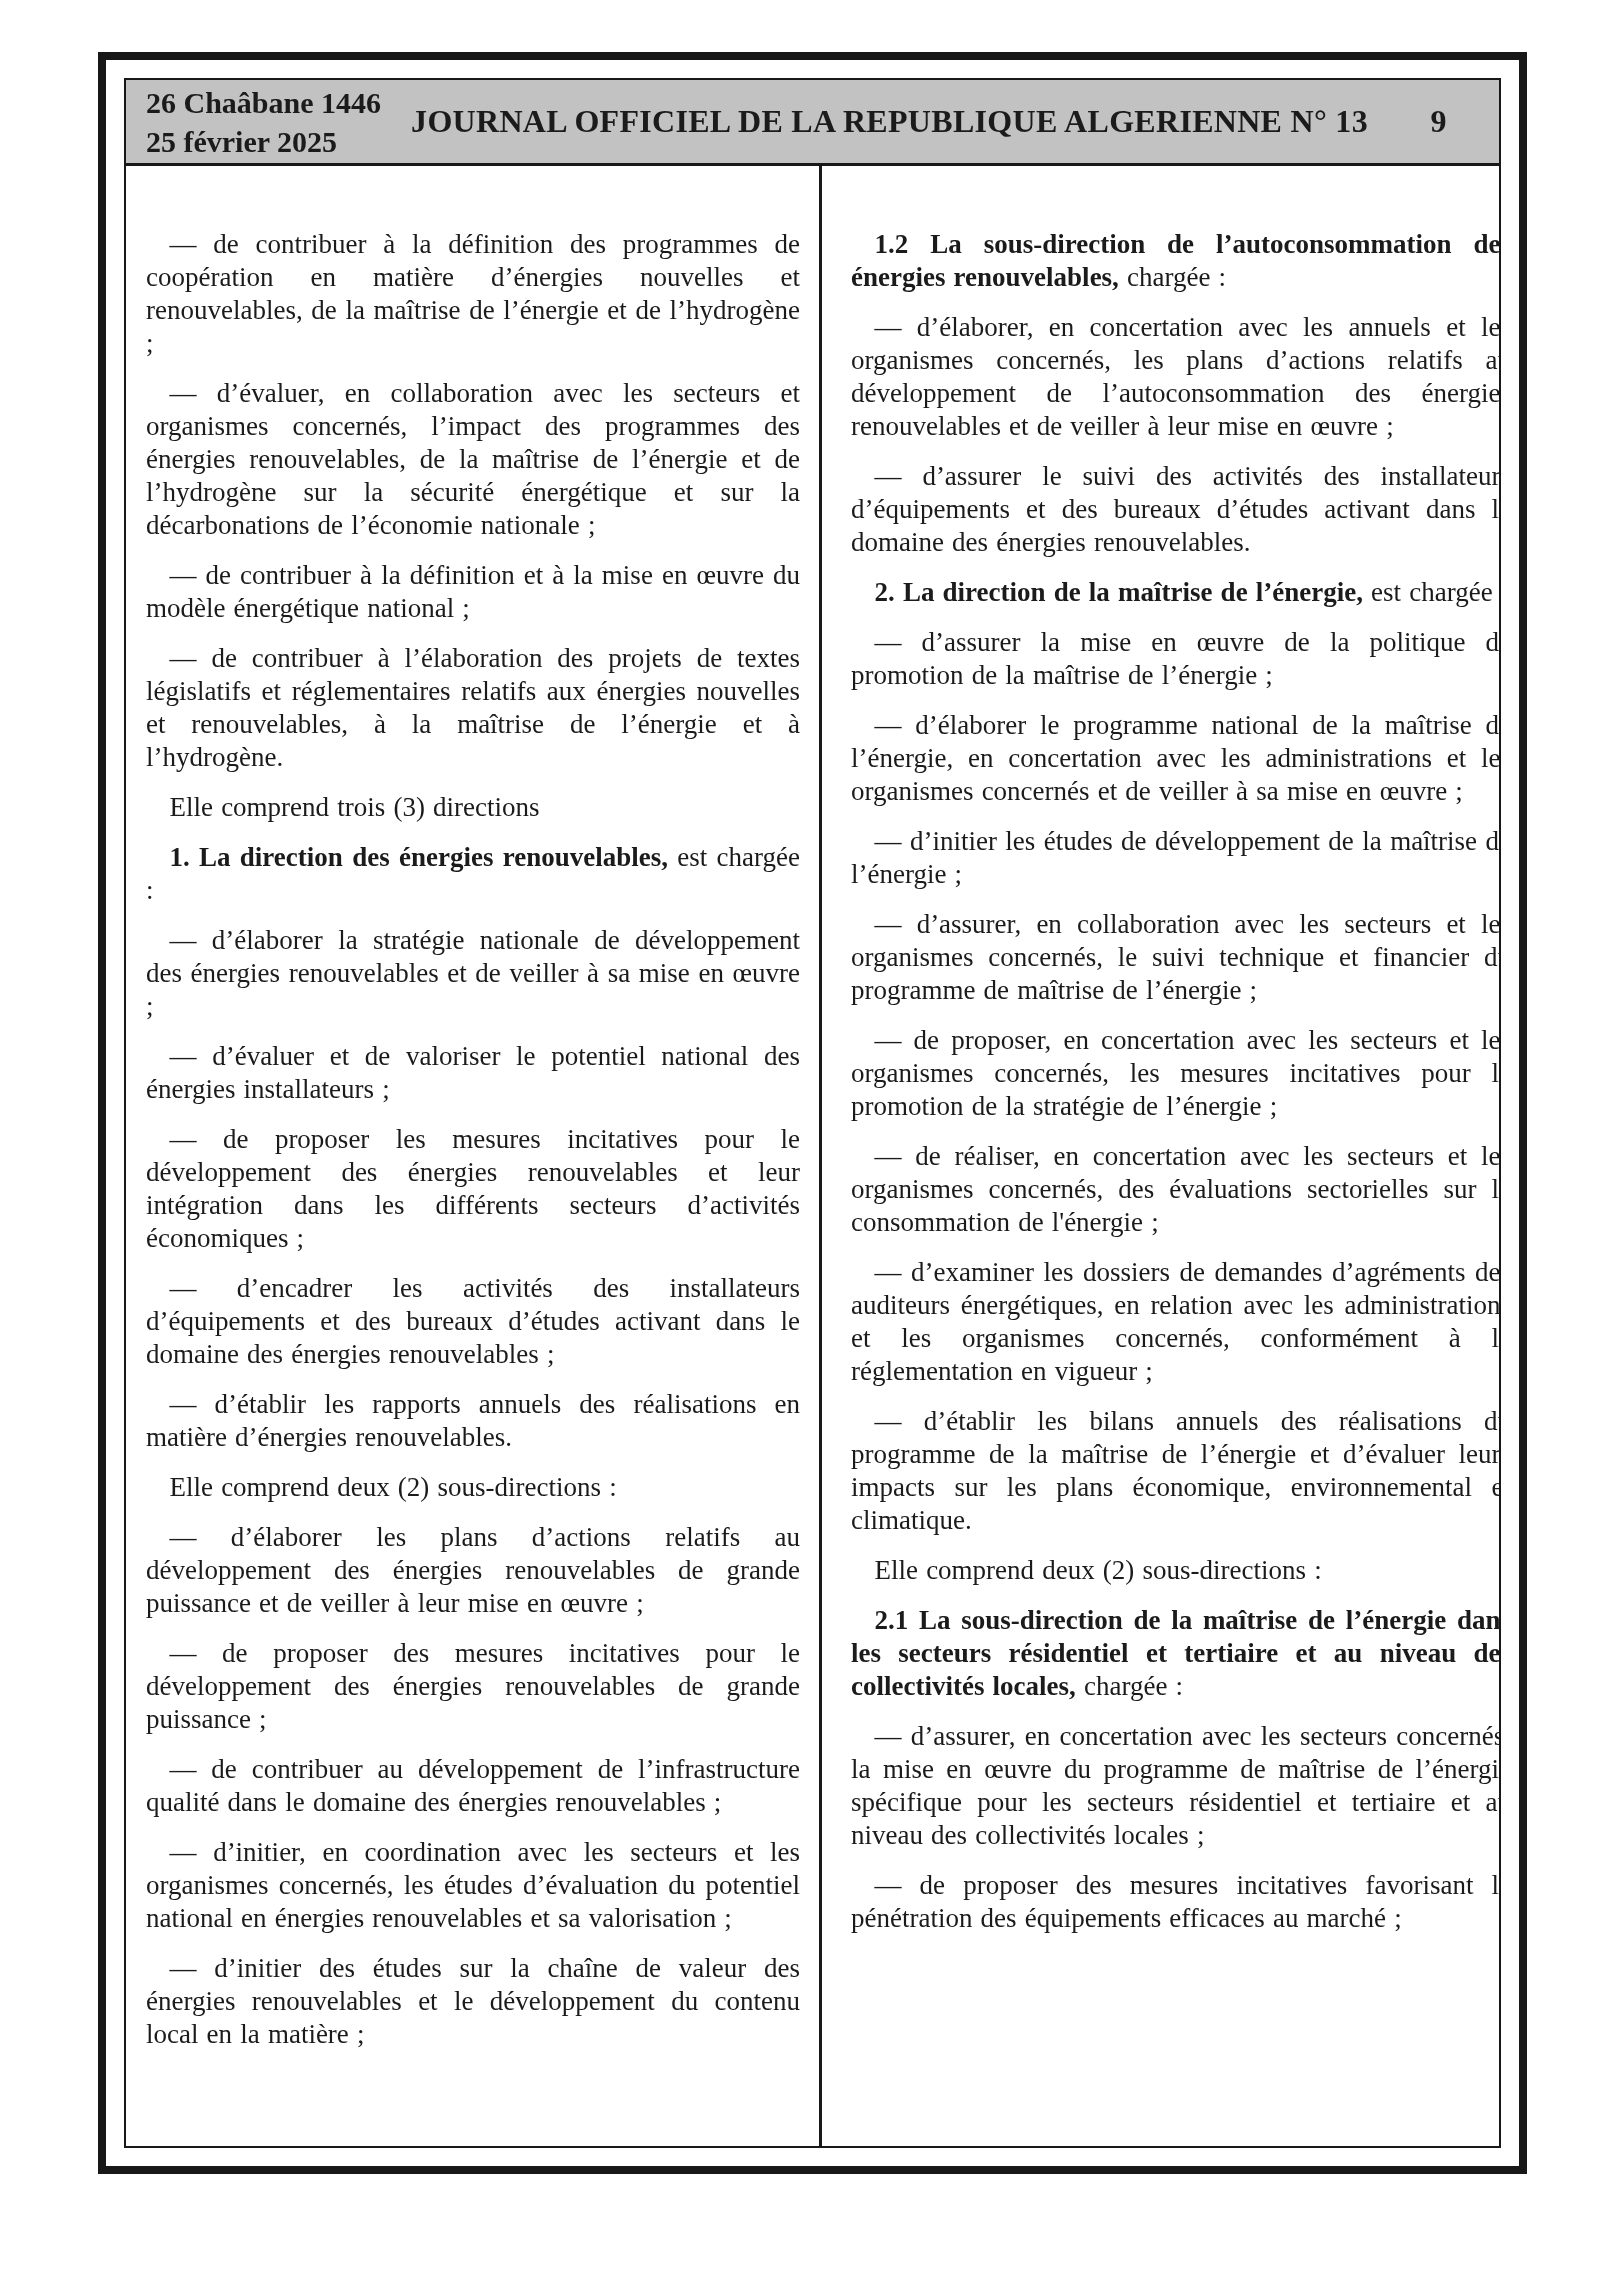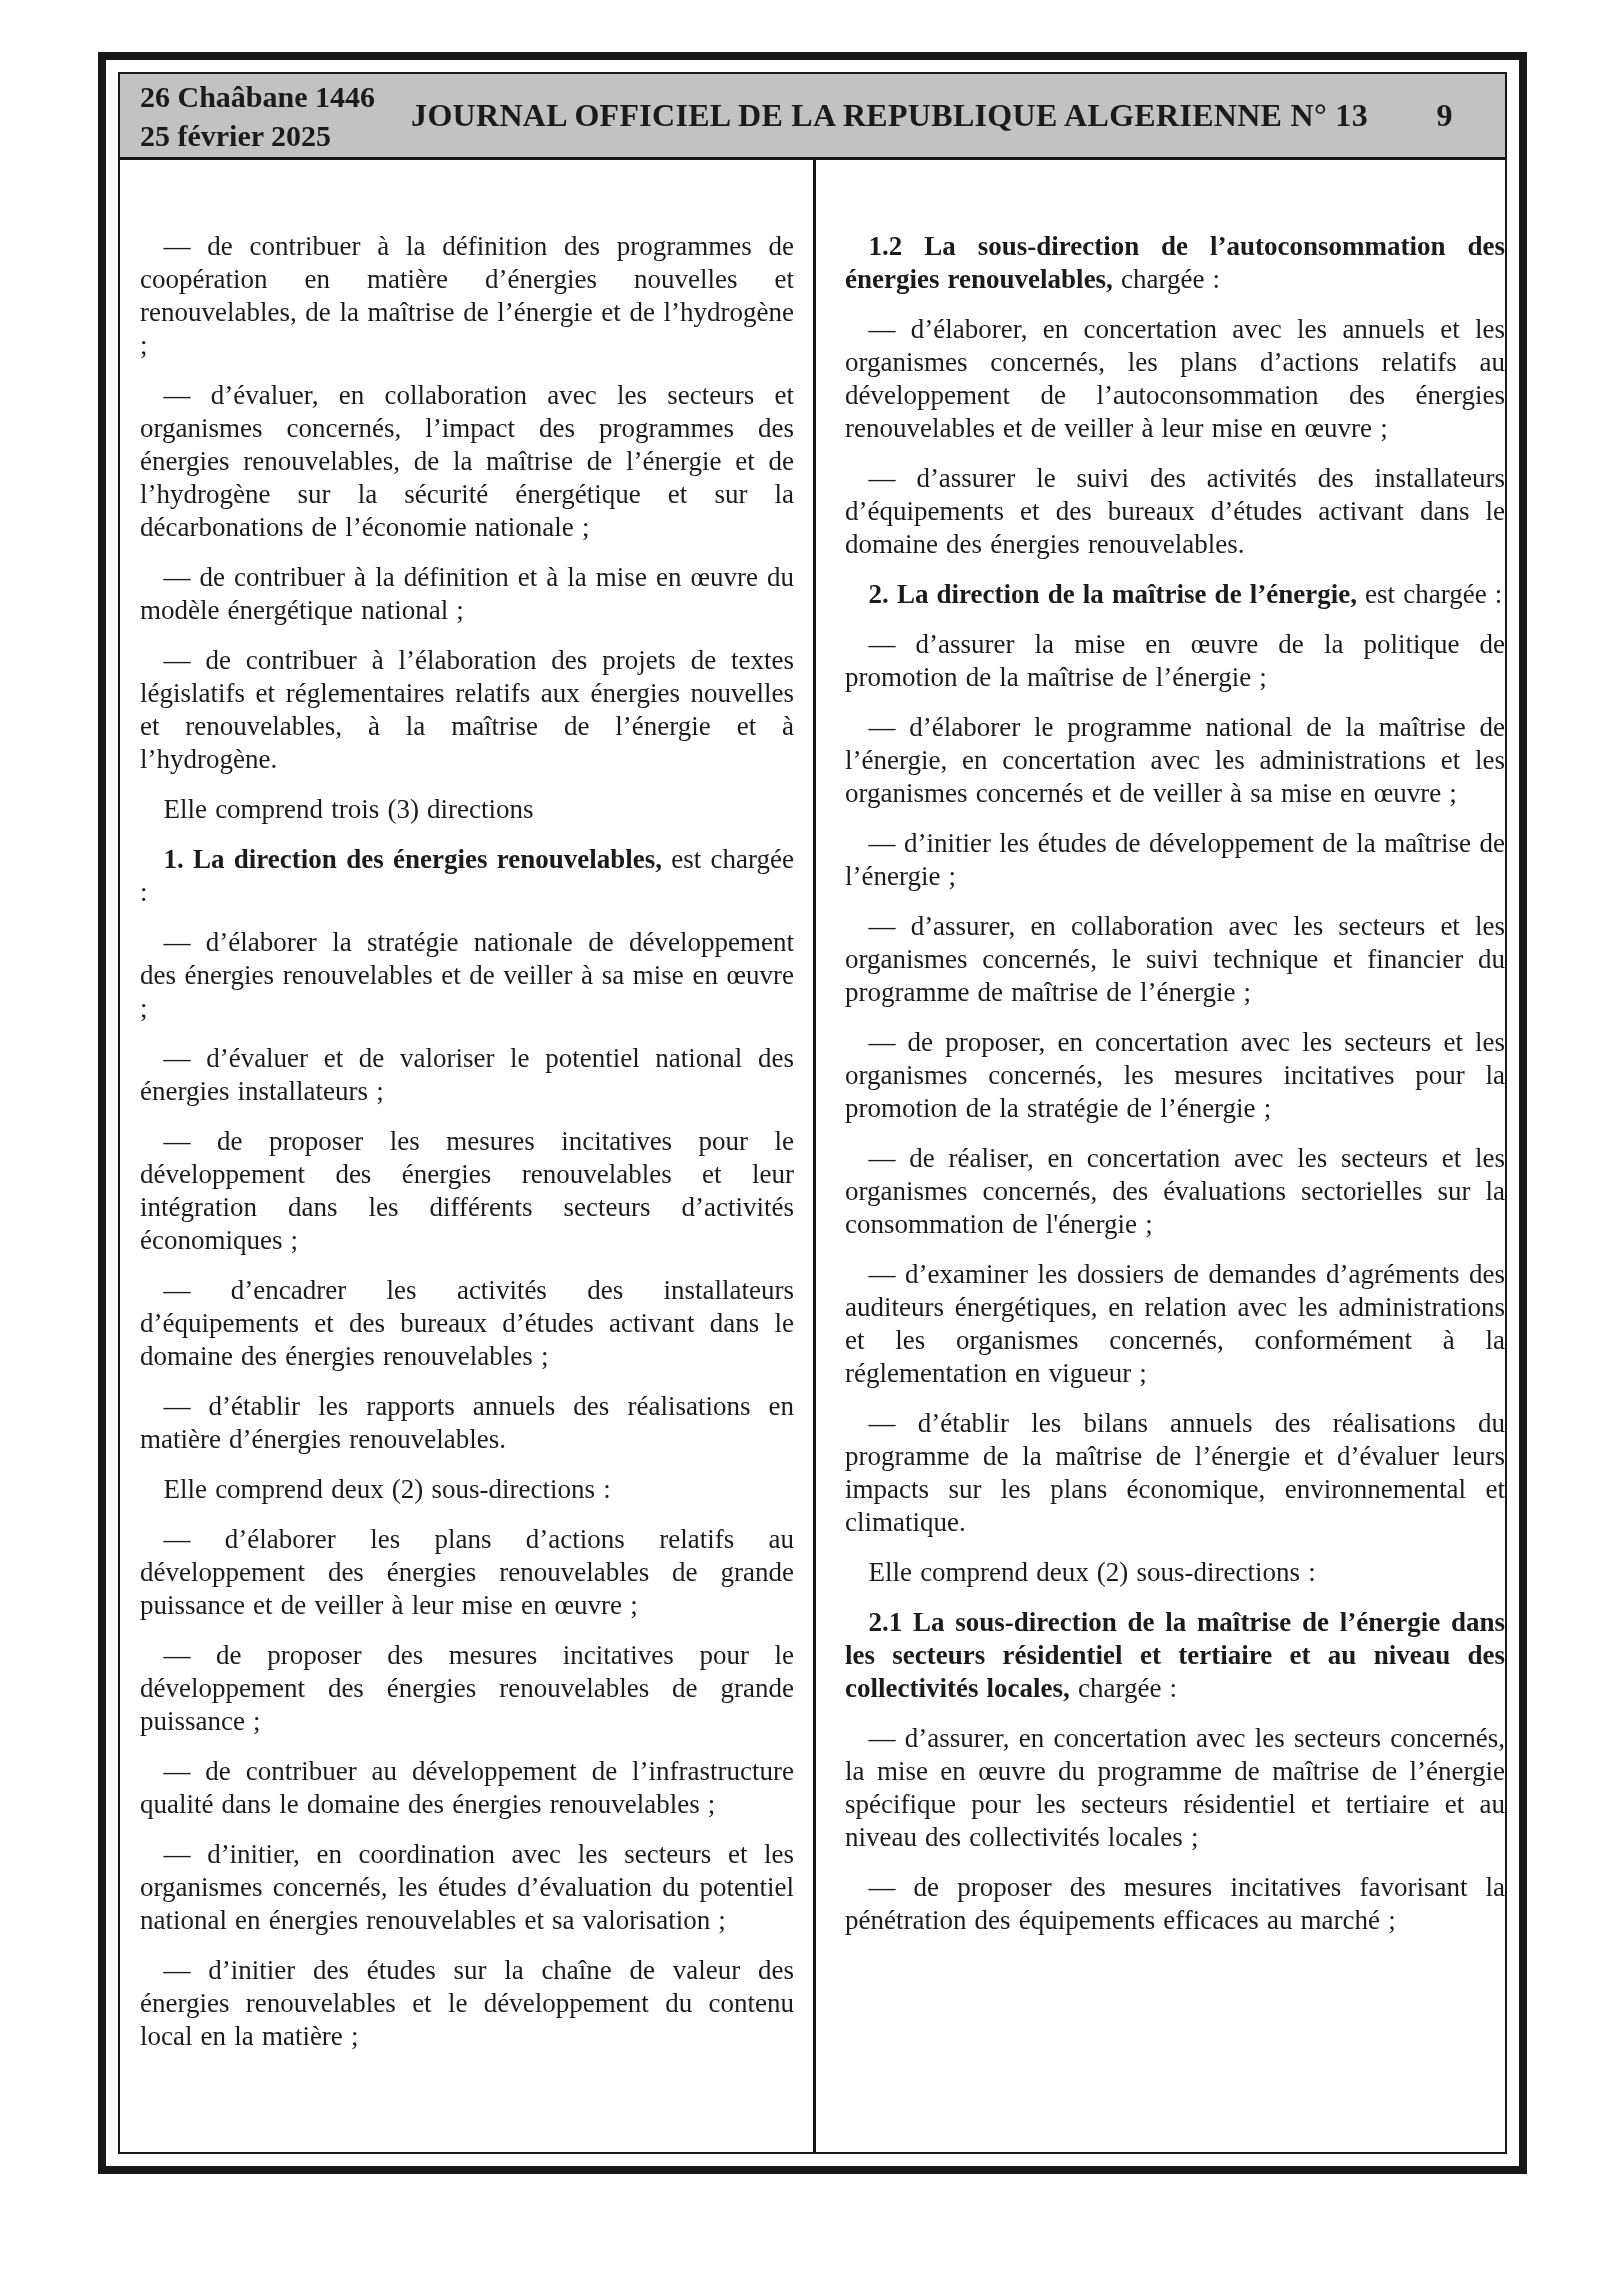--- a/index.html
+++ b/index.html
@@ -14,21 +14,21 @@
     position: relative;
     width: 1615px; height: 2285px;
     background: #ffffff;
     overflow: hidden;
   }
   .frame-outer {
     position: absolute;
     left: 98px; top: 52px;
     width: 1429px; height: 2122px;
     border: 8.1px solid #181818;
-    padding: 12px;
+    padding: 18px;
     box-sizing: border-box;
   }
   .frame-inner {
     width: 100%; height: 100%;
     border: 2.7px solid #181818;
     box-sizing: border-box;
     position: relative;
     background: #ffffff;
   }
   .masthead {
@@ -79,21 +79,21 @@
   }
   .para {
     font-size: 27px;
     line-height: 33px;
     text-align: justify;
     text-indent: 23.5px;
     margin: 0 0 17px 0;
     word-spacing: 1.4px;
   }
   .para.note, .para.heading { margin-top: 15px; }
-  .para:first-child { margin-top: 16px; }
+  .para:first-child { margin-top: 8px; }
   .para strong.lead { font-weight: bold; }
 </style>
 </head>
 <body>
 
 <div class="page">
   <div class="frame-outer">
     <div class="frame-inner">
 
       <header class="masthead">

